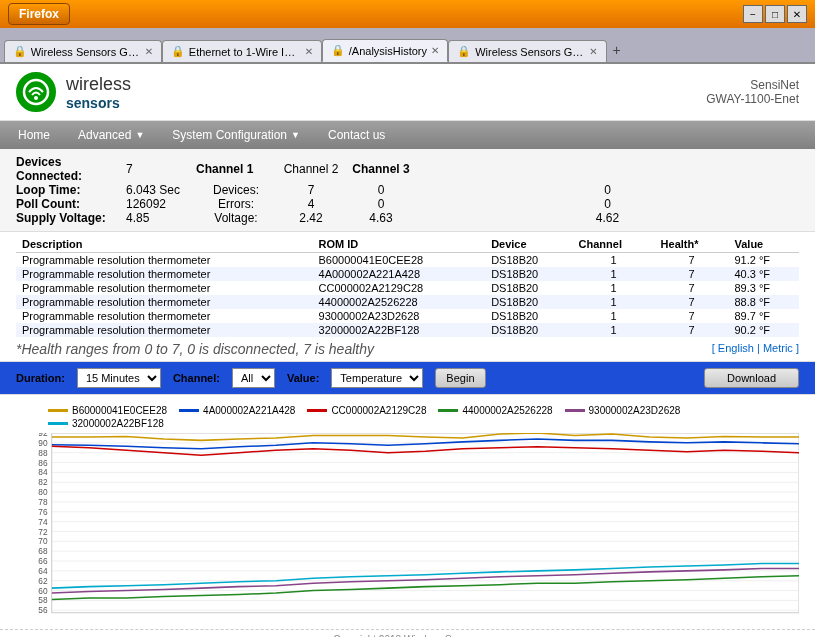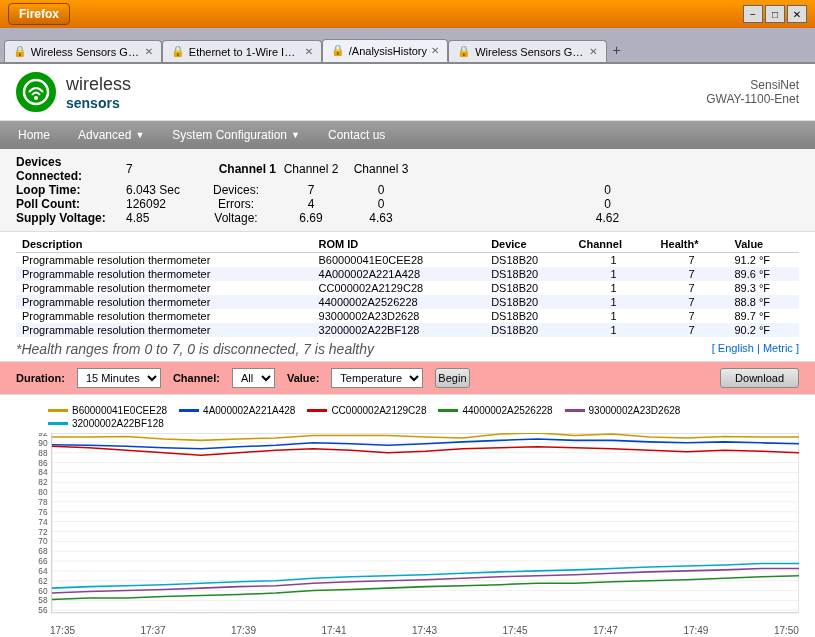--- a/index.html
+++ b/index.html
@@ -157,44 +157,44 @@
     .lang-links {
       text-align: right;
       font-size: 11px;
       color: #0066cc;
     }
     .lang-links a { color: #0066cc; text-decoration: none; }
 
     
     .controls-section {
       padding: 6px 16px;
-      background: #fca5a5;
+      background: #1d4ed8;
       border-top: 1px solid #ddd;
       border-bottom: 1px solid #ddd;
       display: flex;
       align-items: center;
       gap: 12px;
     }
     .ctrl-label { font-weight: bold; }
     select.ctrl-select {
       padding: 2px 4px;
       font-size: 11px;
       border: 1px solid #888;
       background: #fff;
     }
     .btn-begin {
-      padding: 3px 2px;
+      padding: 3px 10px;
       background: linear-gradient(to bottom, #e8e8e8, #c8c8c8);
       border: 1px solid #888;
       border-radius: 3px;
       cursor: pointer;
       font-size: 11px;
     }
     .btn-download {
-      padding: 3px 14px;
+      padding: 3px 22px;
       background: linear-gradient(to bottom, #e8e8e8, #c8c8c8);
       border: 1px solid #888;
       border-radius: 3px;
       cursor: pointer;
       font-size: 11px;
       margin-left: auto;
     }
 
     
     .chart-section {
@@ -300,23 +300,23 @@
       <span>Contact us</span>
     </div>
   </div>
 
   <div class="stats-section">
     <table style="width:100%;font-size:12px;border-collapse:collapse;">
       <tbody>
           <tr>
         <td style="width:110px;"><b>Devices Connected:</b></td>
         <td style="width:70px;">7</td>
-        <td style="width:80px;text-align:right;font-weight:bold;">Channel 1</td>
+        <td style="width:80px;text-align:left;font-weight:bold;">Channel 1</td>
         <td style="width:70px;text-align:center;font-weight:normal;">Channel 2</td>
-        <td style="width:70px;text-align:center;font-weight:normal;">Channel 3</td>
+        <td style="width:70px;text-align:center;font-weight:bold;">Channel 3</td>
       </tr>
       <tr>
         <td><b>Loop Time:</b></td>
         <td>6.043 Sec</td>
         <td style="text-align:center;">Devices:</td>
         <td style="text-align:center;">7</td>
         <td style="text-align:center;">0</td>
         <td style="text-align:center;">0</td>
       </tr>
       <tr>
@@ -324,21 +324,21 @@
         <td>126092</td>
         <td style="text-align:center;">Errors:</td>
         <td style="text-align:center;">4</td>
         <td style="text-align:center;">0</td>
         <td style="text-align:center;">0</td>
       </tr>
       <tr>
         <td><b>Supply Voltage:</b></td>
         <td>4.85</td>
         <td style="text-align:center;">Voltage:</td>
-        <td style="text-align:center;">6.69</td>
+        <td style="text-align:center;">2.42</td>
         <td style="text-align:center;margin-top:12px;">4.63</td>
         <td style="text-align:center;">4.62</td>
       </tr>
     </tbody>
       </table>
   </div>
 
   <div class="sensors-section">
     <table class="sensors-table">
       <thead>
@@ -359,21 +359,21 @@
     <td style="text-align:center">1</td>
     <td style="text-align:center">7</td>
     <td>91.2 °F</td>
   </tr>
           <tr>
     <td>Programmable resolution thermometer</td>
     <td>4A000002A221A428</td>
     <td>DS18B20</td>
     <td style="text-align:center">1</td>
     <td style="text-align:center">7</td>
-    <td>89.6 °F</td>
+    <td>40.3 °F</td>
   </tr>
           <tr>
     <td>Programmable resolution thermometer</td>
     <td>CC000002A2129C28</td>
     <td>DS18B20</td>
     <td style="text-align:center">1</td>
     <td style="text-align:center">7</td>
     <td>89.3 °F</td>
   </tr>
           <tr>
@@ -497,30 +497,19 @@
         <line x1="42" y1="0" x2="760" y2="0" stroke="#e0e0e0" stroke-width="0.5"></line>
         <text x="38" y="3" text-anchor="end" font-size="8" fill="#555">92</text>
         <polyline points="42,3.8356164383561406 77.9,3.8356164383561406 113.8,3.356164383561662 149.7,5.753424657534254 185.6,7.191780821917831 221.5,5.753424657534254 257.4,4.794520547945211 293.29999999999995,2.39726027397262 329.2,2.39726027397262 365.1,2.39726027397262 401,3.8356164383561406 436.90000000000003,4.794520547945211 472.8,0.9589041095890707 508.7,0 544.5999999999999,2.39726027397262 580.5,0.9589041095890707 616.4,3.8356164383561406 652.3,4.794520547945211 688.2,3.356164383561662 724.1,3.8356164383561406 760,3.8356164383561406" fill="none" stroke="#cc9900" stroke-width="1.5" clip-path="url(#chart-clip)"></polyline>
         <polyline points="42,11.506849315068536 77.9,11.986301369863014 113.8,12.945205479452056 149.7,14.383561643835606 185.6,15.342465753424676 221.5,13.424657534246563 257.4,11.986301369863014 293.29999999999995,9.589041095890423 329.2,10.547945205479465 365.1,11.986301369863014 401,10.547945205479465 436.90000000000003,8.630136986301352 472.8,7.191780821917831 508.7,5.753424657534254 544.5999999999999,7.191780821917831 580.5,7.191780821917831 616.4,8.630136986301352 652.3,9.589041095890423 688.2,8.630136986301352 724.1,9.589041095890423 760,10.547945205479465" fill="none" stroke="#0044cc" stroke-width="1.5" clip-path="url(#chart-clip)"></polyline>
         <polyline points="42,12.945205479452056 77.9,14.383561643835606 113.8,16.780821917808225 149.7,19.178082191780817 185.6,21.575342465753437 221.5,19.178082191780817 257.4,16.780821917808225 293.29999999999995,15.342465753424676 329.2,16.780821917808225 365.1,19.178082191780817 401,17.739726027397268 436.90000000000003,15.342465753424676 472.8,14.383561643835606 508.7,13.424657534246563 544.5999999999999,14.383561643835606 580.5,15.342465753424676 616.4,16.780821917808225 652.3,18.219178082191775 688.2,16.780821917808225 724.1,17.739726027397268 760,19.178082191780817" fill="none" stroke="#cc0000" stroke-width="1.5" clip-path="url(#chart-clip)"></polyline>
         <polyline points="42,162.05479452054794 77.9,160.6164383561644 113.8,160.6164383561644 149.7,159.17808219178085 185.6,158.21917808219177 221.5,157.26027397260273 257.4,155.82191780821918 293.29999999999995,153.4246575342466 329.2,152.46575342465752 365.1,151.02739726027397 401,149.58904109589042 436.90000000000003,148.63013698630138 472.8,147.6712328767123 508.7,146.23287671232876 544.5999999999999,146.23287671232876 580.5,144.7945205479452 616.4,143.83561643835617 652.3,142.8767123287671 688.2,141.43835616438355 724.1,140 760,139.04109589041096" fill="none" stroke="#228822" stroke-width="1.5" clip-path="url(#chart-clip)"></polyline>
         <polyline points="42,155.82191780821918 77.9,154.38356164383563 113.8,153.4246575342466 149.7,152.46575342465752 185.6,151.02739726027397 221.5,149.58904109589042 257.4,148.63013698630138 293.29999999999995,146.23287671232876 329.2,144.7945205479452 365.1,143.83561643835617 401,142.8767123287671 436.90000000000003,141.43835616438355 472.8,140 508.7,139.04109589041096 544.5999999999999,138.08219178082192 580.5,136.64383561643837 616.4,135.20547945205482 652.3,134.24657534246575 688.2,133.2876712328767 724.1,131.84931506849315 760,131.84931506849315" fill="none" stroke="#884488" stroke-width="1.5" clip-path="url(#chart-clip)"></polyline>
         <polyline points="42,151.02739726027397 77.9,149.58904109589042 113.8,148.63013698630138 149.7,147.6712328767123 185.6,146.23287671232876 221.5,144.7945205479452 257.4,143.83561643835617 293.29999999999995,141.43835616438355 329.2,140 365.1,139.04109589041096 401,138.08219178082192 436.90000000000003,136.64383561643837 472.8,135.20547945205482 508.7,134.24657534246575 544.5999999999999,133.2876712328767 580.5,131.84931506849315 616.4,130.4109589041096 652.3,129.45205479452056 688.2,128.4931506849315 724.1,127.05479452054794 760,127.05479452054794" fill="none" stroke="#00aacc" stroke-width="1.5" clip-path="url(#chart-clip)"></polyline>
       </svg>
     
-    <div style="display:flex;justify-content:space-between;padding-left:42px;padding-right:0;font-size:10px;color:#555;" id="x-labels">
-        <span>17:35</span>
-        <span>17:37</span>
-        <span>17:39</span>
-        <span>17:41</span>
-        <span>17:43</span>
-        <span>17:45</span>
-        <span>17:47</span>
-        <span>17:49</span>
-        <span>17:50</span>
-      </div>
   </div>
 
   <div class="footer">
     <span>Copyright 2013 Wireless Sensors</span>
   </div>
 
 </div>
 
 </body></html>

